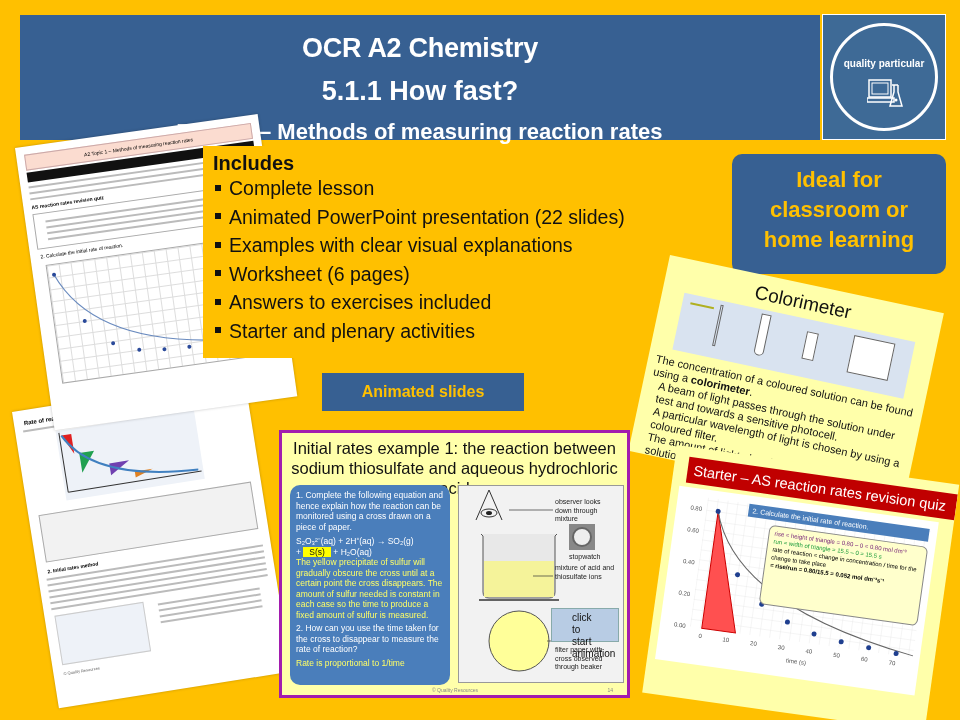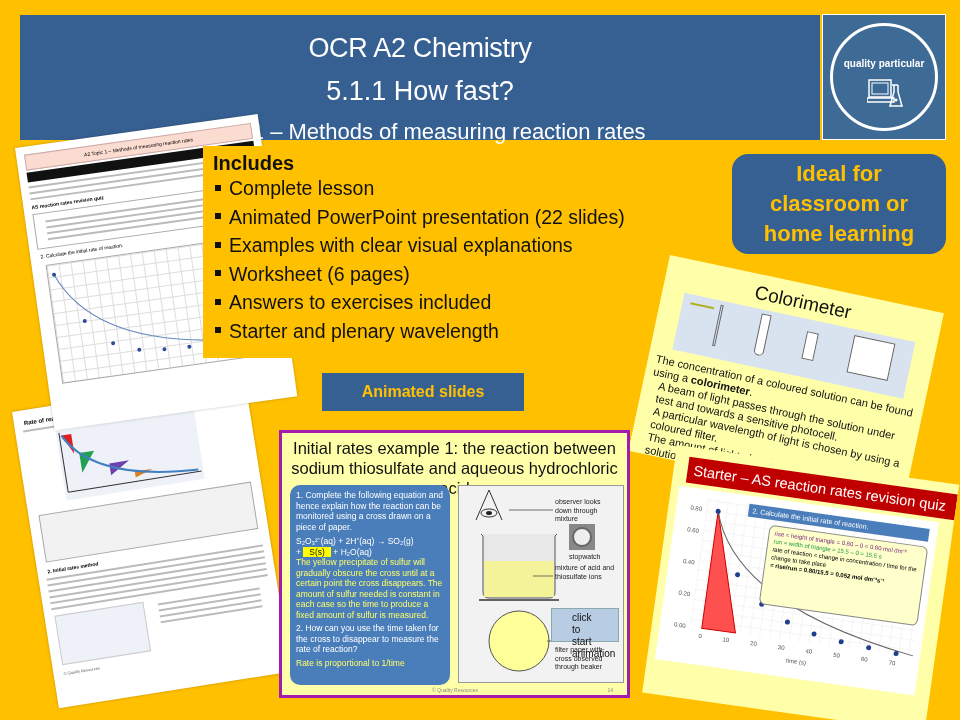--- a/index.html
+++ b/index.html
@@ -9,21 +9,21 @@
     font-family: "Liberation Sans", sans-serif;
     position: relative;
   }
   .abs { position: absolute; }
 
   
   .banner {
     left: 20px; top: 15px; width: 800px; height: 125px;
     background: #376092;
     color: #fff; text-align: center;
-    font-weight: normal;
+    font-weight: bold;
   }
   .banner .t1 { font-size: 27px; margin-top: 18px; letter-spacing: -0.3px; }
   .banner .t2 { font-size: 27px; margin-top: 12px; }
   .banner .t3 { font-size: 22px; margin-top: 12px; }
 
   .logo-box {
     left: 822px; top: 14px; width: 124px; height: 126px;
     background: #3E6A96; border: 1px solid #fff;
   }
   .logo-ring {
@@ -70,24 +70,24 @@
   .includes li {
     list-style: none; font-size: 19.5px; color: #111; line-height: 28.5px;
   }
   .includes li::before {
     content: ""; display: inline-block; width: 6px; height: 6px; background: #111;
     margin: 0 8px 0 2px; vertical-align: middle; position: relative; top: -2px;
   }
 
   
   .ideal {
-    left: 732px; top: 154px; width: 214px; height: 100px;
-    background: #376092; border-radius: 16px;
+    left: 732px; top: 154px; width: 214px; height: 120px;
+    background: #376092; border-radius: 10px;
     color: #FFC000; font-weight: bold; font-size: 22px;
-    text-align: center; line-height: 30px; padding-top: 5px;
+    text-align: center; line-height: 30px; padding-top: 11px;
   }
 
   
   .anim-label {
     left: 322px; top: 373px; width: 202px; height: 38px;
     background: #376092; color: #FFC000;
     font-weight: bold; font-size: 16px; text-align: center; line-height: 38px;
   }
 
   
@@ -217,21 +217,21 @@
 </div>
 
 <div class="abs includes">
   <h3>Includes</h3>
   <ul>
     <li>Complete lesson</li>
     <li>Animated PowerPoint presentation (22 slides)</li>
     <li>Examples with clear visual explanations</li>
     <li>Worksheet (6 pages)</li>
     <li>Answers to exercises included</li>
-    <li>Starter and plenary wavelength</li>
+    <li>Starter and plenary activities</li>
   </ul>
 </div>
 
 <div class="abs ideal">
   <div>Ideal for</div>
   <div>classroom or</div>
   <div>home learning</div>
 </div>
 
 <div class="abs colorimeter">

